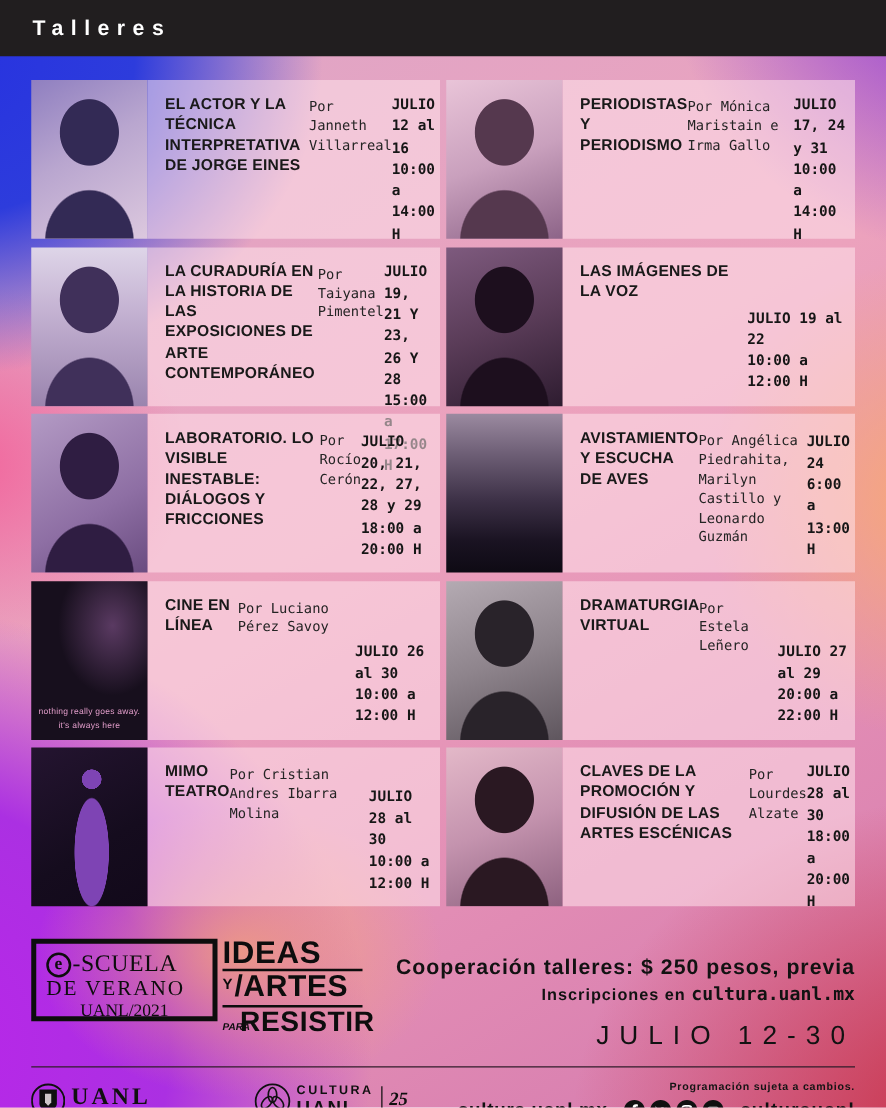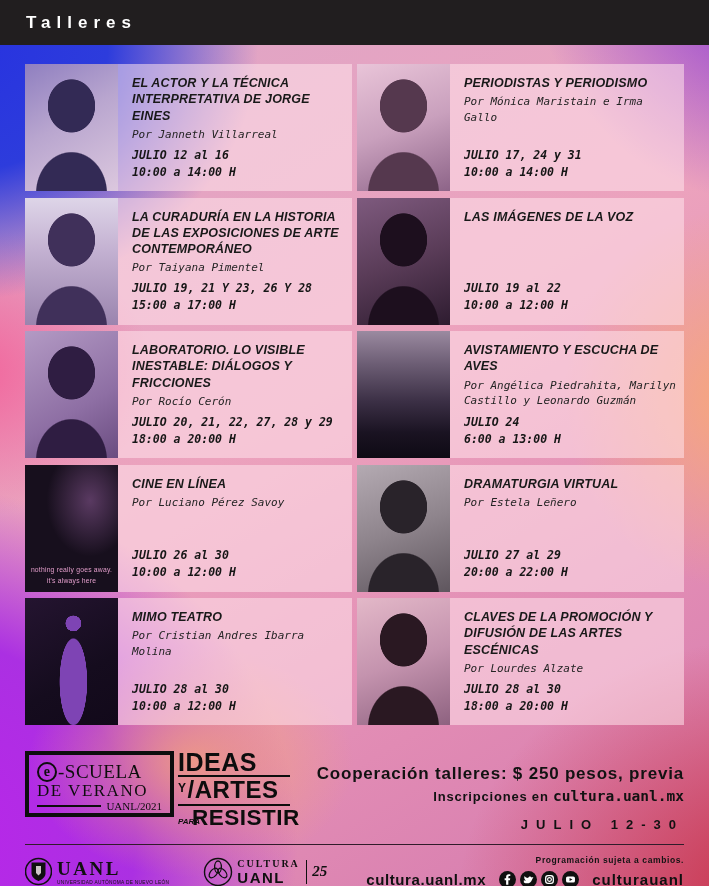--- a/index.html
+++ b/index.html
@@ -46,65 +46,65 @@
   .p5{ background:linear-gradient(150deg,#b39ac4 0%,#8e6fa4 60%,#6a4c80 100%); --sil:#2f1d42; }
   .p6{ background:linear-gradient(180deg,#9b8aa0 0%,#6e5f76 25%,#3c3046 55%,#1a1322 80%,#0e0a14 100%); }
   .p7{ background:radial-gradient(ellipse 70px 90px at 70% 28%, #5a3a62 0%, rgba(90,58,98,0) 62%), #170f1d; }
   .p8{ background:linear-gradient(160deg,#b4aab2 0%,#8e848c 50%,#5f565e 100%); --sil:#29232a; }
   .p9{ background:linear-gradient(150deg,#241430 0%,#150c1e 60%, #12091a 100%); --sil:#7e44b4; }
   .p10{ background:linear-gradient(160deg,#e3b8c8 0%,#c493ae 50%,#8e6280 100%); --sil:#2a1822; }
   .photo-caption{ position:absolute; left:0; right:0; bottom:5px; text-align:center;
     font-size:6.8px; line-height:1.6; color:#e39ecb; letter-spacing:0.2px; }
 
   .card-text{ flex:1; background:rgba(255,227,235,0.55); padding:11px 4px 10px 14px;
-    display:flex; flex-direction:column;font-style:italic; }
+    display:flex; flex-direction:row; }
   .card-title{ font-weight:bold; font-size:12.5px; line-height:1.3; color:#191919; letter-spacing:0.2px; }
   .card-by{ font-family:"DejaVu Sans Mono", monospace; font-size:11px; line-height:1.4;
     color:#242424; margin-top:3px; }
   .card-when{ margin-top:auto; font-family:"DejaVu Sans Mono", monospace; font-weight:bold;
     font-size:11.5px; line-height:1.5; color:#161616; }
 
   .footer{ position:absolute; left:25px; right:25px; top:751px; color:#121212; }
   .footer-row1{ display:flex; align-items:flex-start; }
 
   .escuela{ width:149px; height:66px; border:4px solid #0d0d0d; padding:6px 8px 4px 8px;
     font-family:"Liberation Serif", serif; color:#0d0d0d; flex:none; }
   .escuela-l1{ display:flex; align-items:center; font-size:19px; letter-spacing:0.5px; }
   .e-circle{ width:20px; height:20px; border:2.5px solid #0d0d0d; border-radius:50%;
     display:inline-flex; align-items:center; justify-content:center;
     font-size:14px; font-weight:bold; margin-right:1px; line-height:1; }
   .escuela-l2{ font-size:17px; font-weight:normal; letter-spacing:1.5px; margin-top:-2px; }
-  .escuela-l3{ display:flex; align-items:center; font-size:11px; margin-top:-1px; }
+  .escuela-l3{ display:flex; align-items:center; font-size:14px; margin-top:-1px;flex-direction:column; }
   .escuela-l3 .dash{ flex:1; border-top:2px solid #0d0d0d; margin-right:5px; }
 
   .ideas{ margin-left:4px; color:#0d0d0d; font-weight:bold; width:112px; flex:none; margin-top:-2px; }
   .ideas-l1{ font-size:25px; letter-spacing:0.5px; border-bottom:2.5px solid #0d0d0d; line-height:1.05; }
   .ideas-l2{ font-size:24px; letter-spacing:0.5px; border-bottom:2.5px solid #0d0d0d; line-height:1.1; }
   .ideas-y{ font-size:12px; vertical-align:6px; margin-right:1px; }
   .ideas-l3{ display:flex; align-items:flex-end; line-height:1.05; }
   .ideas-para{ font-size:8px; font-style:italic; width:13px; line-height:1; margin-right:1px; margin-bottom:3px; }
   .ideas-resistir{ font-size:22.5px; letter-spacing:0.5px; }
 
   .coop{ flex:1; text-align:right; padding-top:13px; }
   .coop-l1{ font-weight:bold; font-size:17px; letter-spacing:0.8px; }
   .coop-l2{ font-weight:bold; font-size:13px; letter-spacing:0.8px; margin-top:4px; }
   .coop-url{ font-family:"DejaVu Sans Mono", monospace; font-size:14.5px; letter-spacing:0; }
-  .daterange{ margin-top:13px; font-size:13px; font-weight:bold; letter-spacing:8px; }
+  .daterange{ margin-top:13px; font-size:21px; font-weight:normal; letter-spacing:8px; }
 
   .rule{ border-top:1.6px solid #301c2a; margin-top:12px; }
 
   .bottomrow{ display:flex; align-items:center; margin-top:10px; }
   .uanl-logo{ display:flex; align-items:center; }
   .uanl-texts{ margin-left:5px; }
   .uanl-name{ font-family:"Liberation Serif", serif; font-weight:bold; font-size:19px;
     letter-spacing:2.5px; color:#101010; line-height:1; }
   .uanl-sub{ font-size:4.8px; letter-spacing:0.3px; color:#101010; margin-top:2px; }
   .cultura-logo{ display:flex; align-items:center; margin-left:34px; }
   .cultura-texts{ margin-left:4px; color:#101010; }
-  .cultura-l1{ font-family:Liberation Serif, serif; font-size:10px; letter-spacing:2px; font-weight:bold; line-height:1; }
+  .cultura-l1{ font-family:Liberation Sans, sans-serif; font-size:10px; letter-spacing:2px; font-weight:bold; line-height:1; }
   .cultura-l2{ font-size:15px; font-weight:bold; letter-spacing:1.5px; line-height:1; margin-top:1px; }
   .anniv{ display:flex; align-items:center; margin-left:6px; }
   .anniv-bar{ width:1.5px; height:24px; background:#101010; margin-right:5px; }
   .anniv-num{ font-family:"Liberation Serif", serif; font-size:15px; font-weight:bold;
     font-style:italic; color:#101010; line-height:1; }
 
   .bottom-right{ margin-left:auto; text-align:right; }
   .note{ font-size:8.5px; font-weight:bold; letter-spacing:0.6px; color:#141414; }
   .socialrow{ display:flex; align-items:center; justify-content:flex-end; margin-top:6px; }
   .site{ font-weight:bold; font-size:15px; letter-spacing:0.6px; color:#101010; margin-right:13px; }

